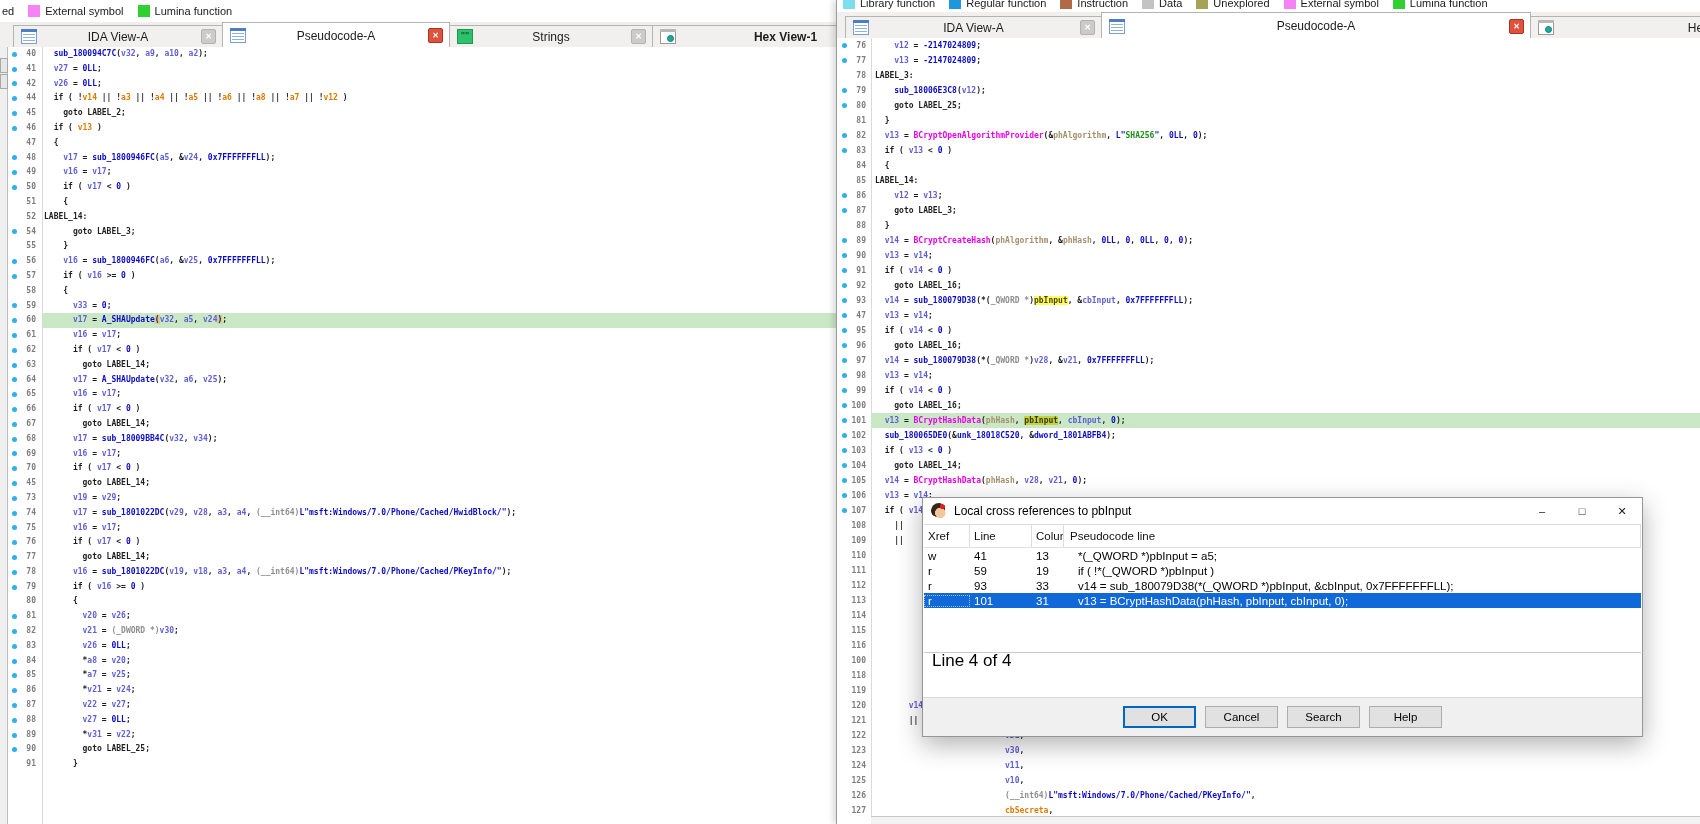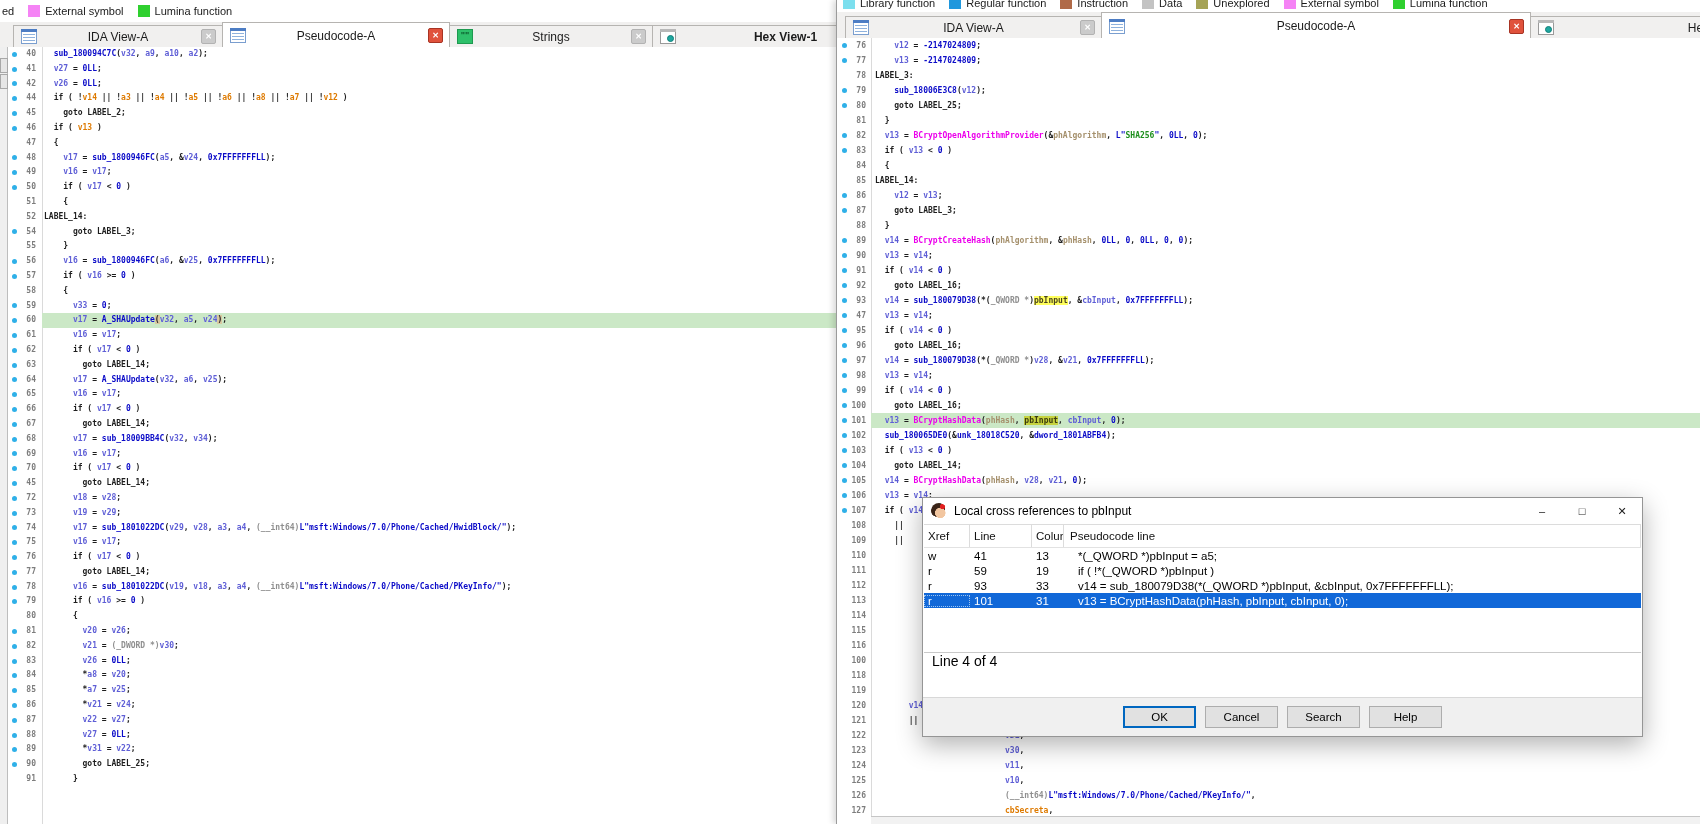--- a/index.html
+++ b/index.html
@@ -84,21 +84,21 @@
   .dlg-hrow{height:22px;border-bottom:1px solid #e2e2e2;color:#111;}
   .dlg-hcell{padding-left:4px;border-right:1px solid #dcdcdc;height:100%;line-height:22px;
              overflow:hidden;white-space:nowrap;}
   .dlg-hcell:last-child{padding-left:6px;}
   .dlg-row{height:15px;white-space:nowrap;color:#000;}
   .dlg-cell{padding-left:4px;overflow:hidden;}
   .dlg-cell.pse{padding-left:14px;}
   .dlg-row.sel{background:#1168d8;color:#fff;}
   .dlg-row.sel .dlg-cell:first-child{outline:1px dotted #9cc3ef;outline-offset:-1px;}
   .dlg-status{position:absolute;left:0;right:0;top:155px;height:16px;padding-left:9px;
-              line-height:16px;color:#000;font-size:14px;}
+              line-height:16px;color:#000;font-size:17px;}
   .dlg-footer{position:absolute;left:0;right:0;bottom:0;height:38px;background:#f0f0f0;
               border-top:1px solid #d8d8d8;display:flex;align-items:center;justify-content:center;gap:9px;margin-top:32px;}
   .dlg-btn{width:73px;height:22px;background:#e1e1e1;border:1px solid #adadad;
            font:11.5px "Liberation Sans",sans-serif;color:#000;padding:0;}
   .dlg-btn.primary{border:1px solid #0067c0;box-shadow:inset 0 0 0 1px #0067c0;}
 </style>
 </head>
 <body>
 
 <div id="app">
@@ -169,21 +169,20 @@
           <div class="code-line"><i class="dot"></i><span class="ln">62</span><span class="src"><span class="c-p">      if ( </span><span class="c-v">v17</span><span class="c-p"> &lt; </span><span class="c-b">0</span><span class="c-p"> )</span></span></div>
           <div class="code-line"><i class="dot"></i><span class="ln">63</span><span class="src"><span class="c-p">        goto LABEL_14;</span></span></div>
           <div class="code-line"><i class="dot"></i><span class="ln">64</span><span class="src"><span class="c-p">      </span><span class="c-v">v17</span><span class="c-p"> = </span><span class="c-b">A_SHAUpdate</span><span class="c-p">(</span><span class="c-v">v32</span><span class="c-p">, </span><span class="c-v">a6</span><span class="c-p">, </span><span class="c-v">v25</span><span class="c-p">);</span></span></div>
           <div class="code-line"><i class="dot"></i><span class="ln">65</span><span class="src"><span class="c-p">      </span><span class="c-v">v16</span><span class="c-p"> = </span><span class="c-v">v17</span><span class="c-p">;</span></span></div>
           <div class="code-line"><i class="dot"></i><span class="ln">66</span><span class="src"><span class="c-p">      if ( </span><span class="c-v">v17</span><span class="c-p"> &lt; </span><span class="c-b">0</span><span class="c-p"> )</span></span></div>
           <div class="code-line"><i class="dot"></i><span class="ln">67</span><span class="src"><span class="c-p">        goto LABEL_14;</span></span></div>
           <div class="code-line"><i class="dot"></i><span class="ln">68</span><span class="src"><span class="c-p">      </span><span class="c-v">v17</span><span class="c-p"> = </span><span class="c-b">sub_18009BB4C</span><span class="c-p">(</span><span class="c-v">v32</span><span class="c-p">, </span><span class="c-v">v34</span><span class="c-p">);</span></span></div>
           <div class="code-line"><i class="dot"></i><span class="ln">69</span><span class="src"><span class="c-p">      </span><span class="c-v">v16</span><span class="c-p"> = </span><span class="c-v">v17</span><span class="c-p">;</span></span></div>
           <div class="code-line"><i class="dot"></i><span class="ln">70</span><span class="src"><span class="c-p">      if ( </span><span class="c-v">v17</span><span class="c-p"> &lt; </span><span class="c-b">0</span><span class="c-p"> )</span></span></div>
           <div class="code-line"><i class="dot"></i><span class="ln">45</span><span class="src"><span class="c-p">        goto LABEL_14;</span></span></div>
-          <div class="code-line"><i class="dot"></i><span class="ln">72</span><span class="src"><span class="c-p">      </span><span class="c-v">v18</span><span class="c-p"> = </span><span class="c-v">v28</span><span class="c-p">;</span></span></div>
           <div class="code-line"><i class="dot"></i><span class="ln">73</span><span class="src"><span class="c-p">      </span><span class="c-v">v19</span><span class="c-p"> = </span><span class="c-v">v29</span><span class="c-p">;</span></span></div>
           <div class="code-line"><i class="dot"></i><span class="ln">74</span><span class="src"><span class="c-p">      </span><span class="c-v">v17</span><span class="c-p"> = </span><span class="c-b">sub_1801022DC</span><span class="c-p">(</span><span class="c-v">v29</span><span class="c-p">, </span><span class="c-v">v28</span><span class="c-p">, </span><span class="c-v">a3</span><span class="c-p">, </span><span class="c-v">a4</span><span class="c-p">, </span><span class="c-g">(__int64)</span><span class="c-b">L"msft:Windows/7.0/Phone/Cached/HwidBlock/"</span><span class="c-p">);</span></span></div>
           <div class="code-line"><i class="dot"></i><span class="ln">75</span><span class="src"><span class="c-p">      </span><span class="c-v">v16</span><span class="c-p"> = </span><span class="c-v">v17</span><span class="c-p">;</span></span></div>
           <div class="code-line"><i class="dot"></i><span class="ln">76</span><span class="src"><span class="c-p">      if ( </span><span class="c-v">v17</span><span class="c-p"> &lt; </span><span class="c-b">0</span><span class="c-p"> )</span></span></div>
           <div class="code-line"><i class="dot"></i><span class="ln">77</span><span class="src"><span class="c-p">        goto LABEL_14;</span></span></div>
           <div class="code-line"><i class="dot"></i><span class="ln">78</span><span class="src"><span class="c-p">      </span><span class="c-v">v16</span><span class="c-p"> = </span><span class="c-b">sub_1801022DC</span><span class="c-p">(</span><span class="c-v">v19</span><span class="c-p">, </span><span class="c-v">v18</span><span class="c-p">, </span><span class="c-v">a3</span><span class="c-p">, </span><span class="c-v">a4</span><span class="c-p">, </span><span class="c-g">(__int64)</span><span class="c-b">L"msft:Windows/7.0/Phone/Cached/PKeyInfo/"</span><span class="c-p">);</span></span></div>
           <div class="code-line"><i class="dot"></i><span class="ln">79</span><span class="src"><span class="c-p">      if ( </span><span class="c-v">v16</span><span class="c-p"> &gt;= </span><span class="c-b">0</span><span class="c-p"> )</span></span></div>
           <div class="code-line"><span class="ln">80</span><span class="src"><span class="c-p">      {</span></span></div>
           <div class="code-line"><i class="dot"></i><span class="ln">81</span><span class="src"><span class="c-p">        </span><span class="c-v">v20</span><span class="c-p"> = </span><span class="c-v">v26</span><span class="c-p">;</span></span></div>
           <div class="code-line"><i class="dot"></i><span class="ln">82</span><span class="src"><span class="c-p">        </span><span class="c-v">v21</span><span class="c-p"> = </span><span class="c-g">(_DWORD *)</span><span class="c-v">v30</span><span class="c-p">;</span></span></div>

